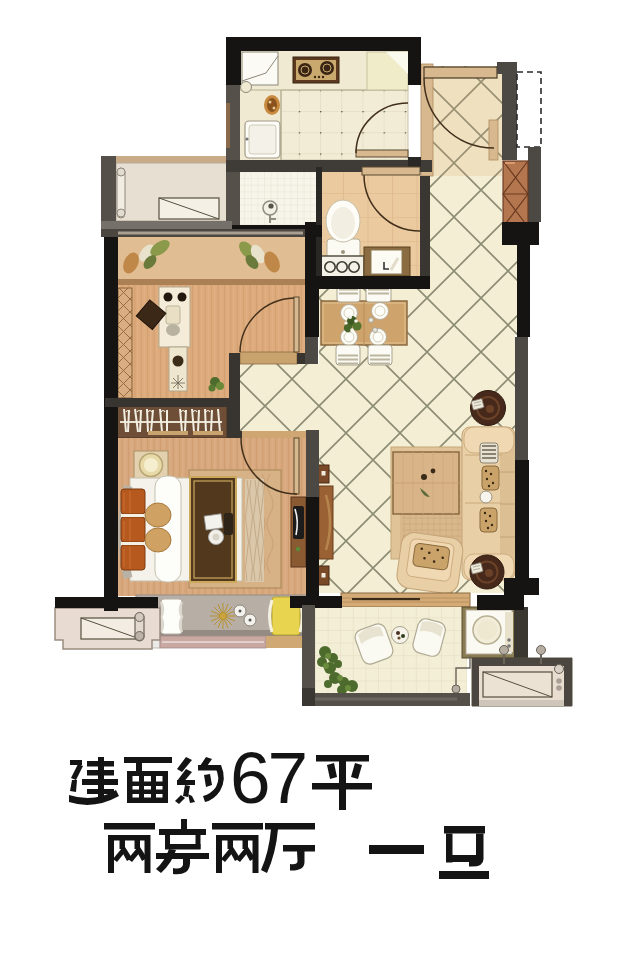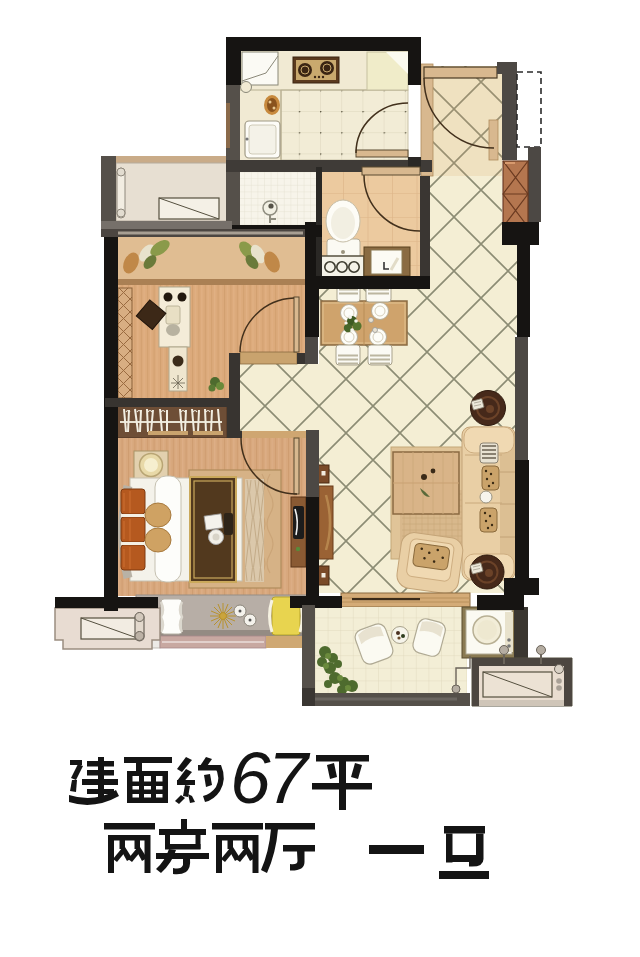--- a/index.html
+++ b/index.html
@@ -1,16 +1,16 @@
 <!DOCTYPE html>
 <html><head>
 <meta charset="utf-8">
 <style>
 html,body{margin:0;padding:0;background:#ffffff;}
-#page{width:640px;height:957px;position:relative;background:#bef264;font-family:"Liberation Sans",sans-serif;font-style:italic;}
+#page{width:640px;height:957px;position:relative;background:#bef264;font-family:"Liberation Sans",sans-serif;}
 svg{display:block;}
 </style>
 </head>
 <body>
 <div id="page">
 <svg width="640" height="957" viewBox="0 0 640 957">
 <defs>
 <pattern id="diagTile" width="54" height="54" patternUnits="userSpaceOnUse" patternTransform="translate(22,1)">
 <rect width="54" height="54" fill="#f4eed4"></rect>
 <path d="M0,0 L54,54 M54,0 L0,54 M-2,52 L2,56 M52,-2 L56,2" stroke="#8c8c74" stroke-width="1.6" fill="none"></path>

